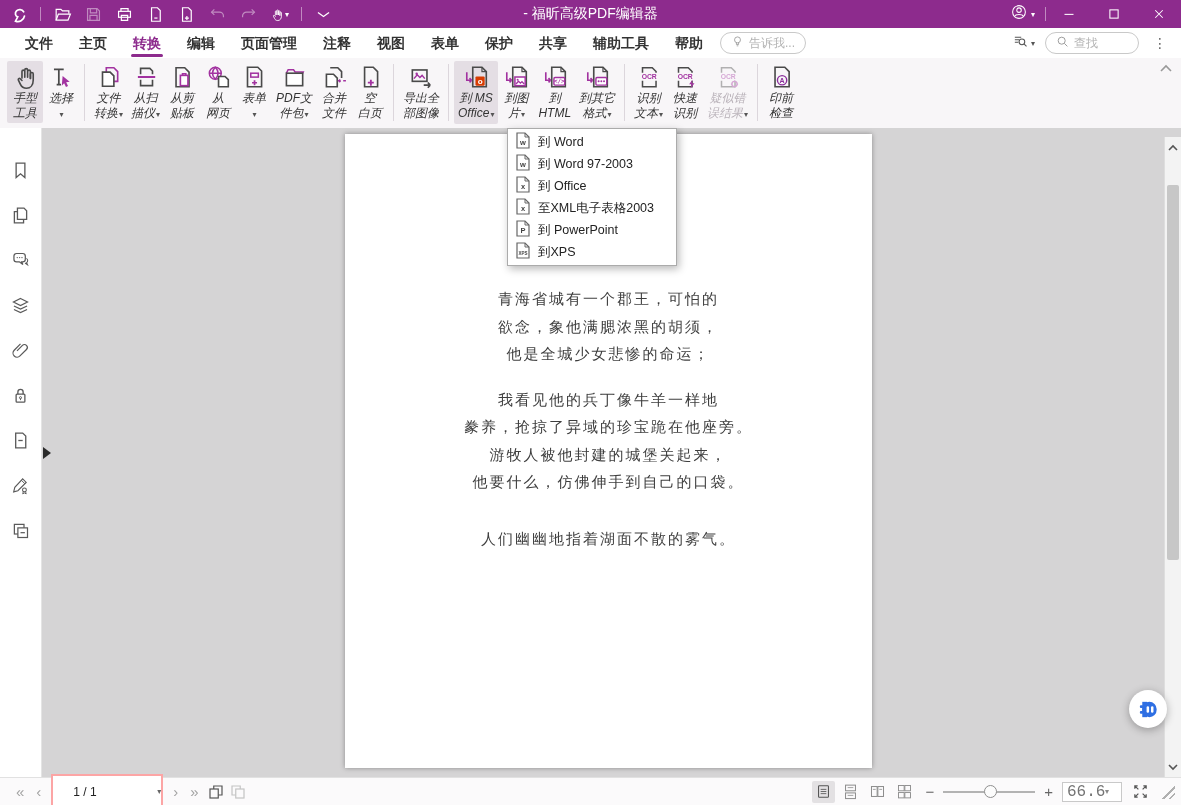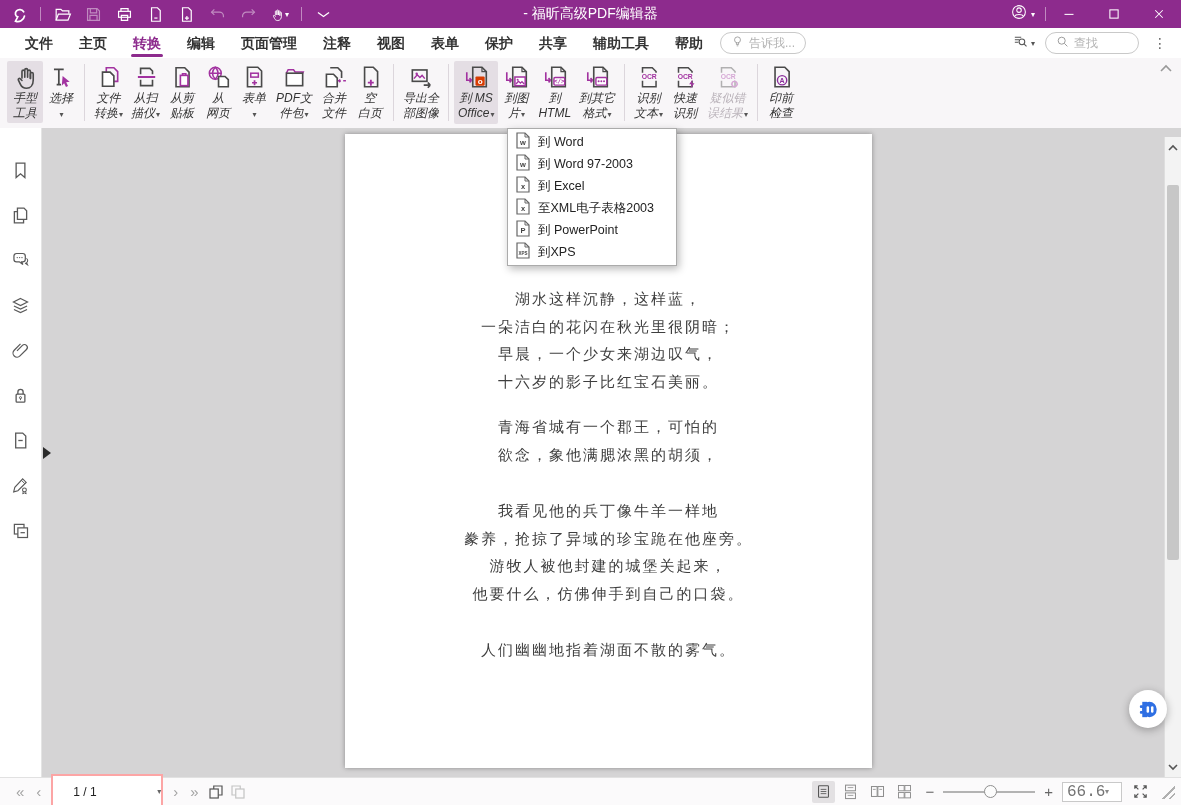--- a/index.html
+++ b/index.html
@@ -476,28 +476,23 @@
       <div class="sbtn"><svg width="21" height="21" viewBox="0 0 24 24">
           <rect x="5" y="5" width="11" height="11" fill="none" stroke="currentColor" stroke-width="1.4"></rect>
           <rect x="9" y="9" width="11" height="11" fill="#fff" stroke="currentColor" stroke-width="1.4"></rect>
           <path d="M12 14.5h5" stroke="currentColor" stroke-width="1.4"></path>
         </svg></div>
     </div>
   <div class="docarea">
     <div class="page">
       <div class="poem" id="poem">
           <div class="stanza">
-            <div class="pline">湖水这样沉静，这样蓝，</div>
-            <div class="pline">一朵洁白的花闪在秋光里很阴暗；</div>
-            <div class="pline">早晨，一个少女来湖边叹气，</div>
-            <div class="pline">十六岁的影子比红宝石美丽。</div>
-          </div>
-          <div class="stanza">
             <div class="pline">青海省城有一个郡王，可怕的</div>
             <div class="pline">欲念，象他满腮浓黑的胡须，</div>
+            <div class="pline">他是全城少女悲惨的命运；</div>
           </div>
           <div class="stanza">
             <div class="pline">我看见他的兵丁像牛羊一样地</div>
             <div class="pline">豢养，抢掠了异域的珍宝跪在他座旁。</div>
             <div class="pline">游牧人被他封建的城堡关起来，</div>
             <div class="pline">他要什么，仿佛伸手到自己的口袋。</div>
           </div>
           <div class="stanza">
             <div class="pline">人们幽幽地指着湖面不散的雾气。</div>
           </div>
@@ -536,21 +531,21 @@
           <text x="7" y="13.2" font-size="7.5" text-anchor="middle" fill="#444" font-weight="bold" font-family="sans-serif">w</text>
         </svg></span>
       <span>到 Word 97-2003</span>
     </div>
     <div class="ditem">
       <span><svg width="14" height="17" viewBox="0 0 14 17">
           <path d="M1 1h8l4 4v11H1z" fill="#fff" stroke="#666" stroke-width="1.2"></path>
           <path d="M9 1v4h4" fill="none" stroke="#666" stroke-width="1"></path>
           <text x="7" y="13.2" font-size="7.5" text-anchor="middle" fill="#444" font-weight="bold" font-family="sans-serif">x</text>
         </svg></span>
-      <span>到 Excel</span>
+      <span>到 Office</span>
     </div>
     <div class="ditem">
       <span><svg width="14" height="17" viewBox="0 0 14 17">
           <path d="M1 1h8l4 4v11H1z" fill="#fff" stroke="#666" stroke-width="1.2"></path>
           <path d="M9 1v4h4" fill="none" stroke="#666" stroke-width="1"></path>
           <text x="7" y="13.2" font-size="7.5" text-anchor="middle" fill="#444" font-weight="bold" font-family="sans-serif">x</text>
         </svg></span>
       <span>至XML电子表格2003</span>
     </div>
     <div class="ditem">

